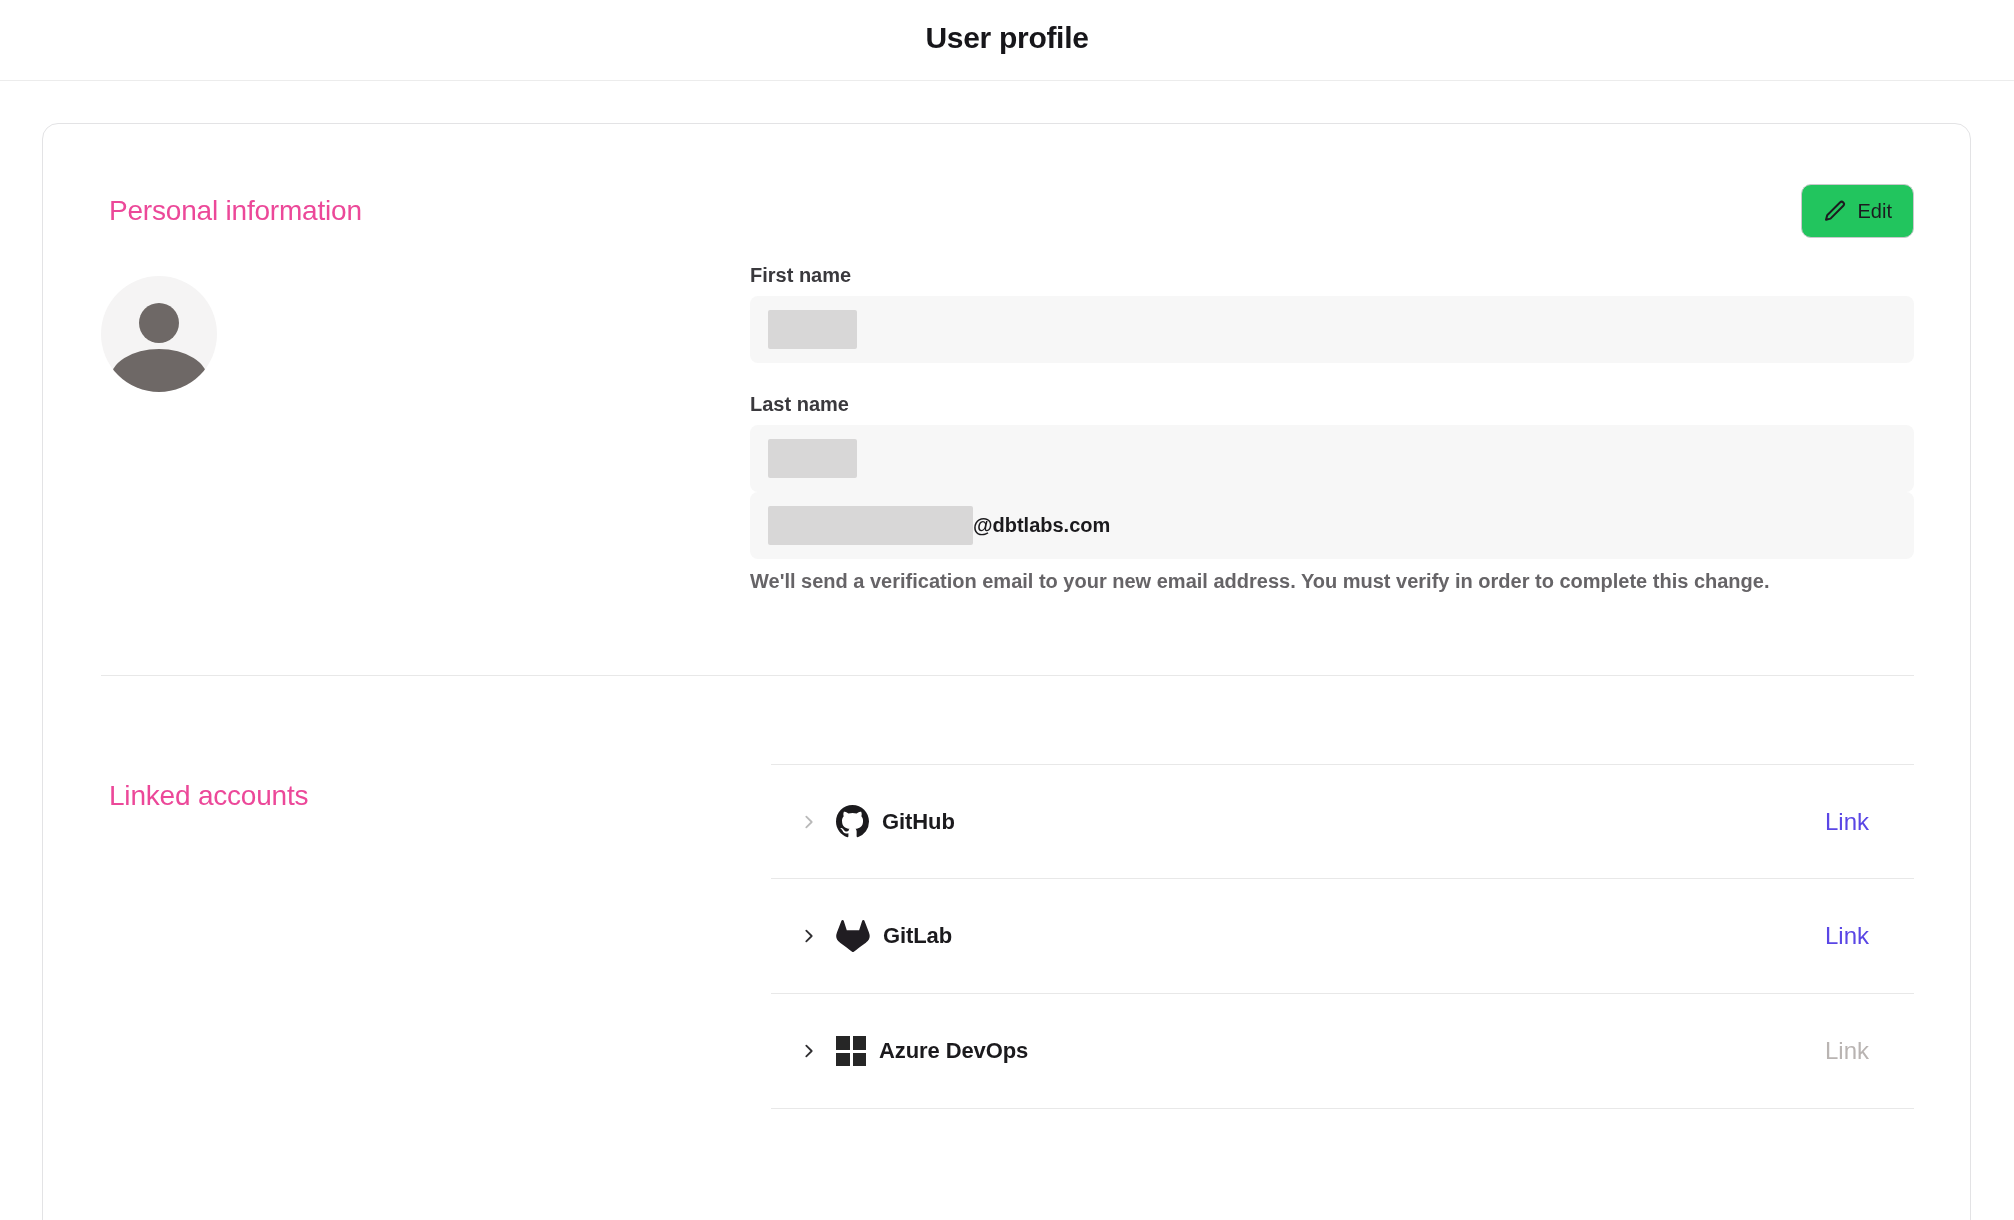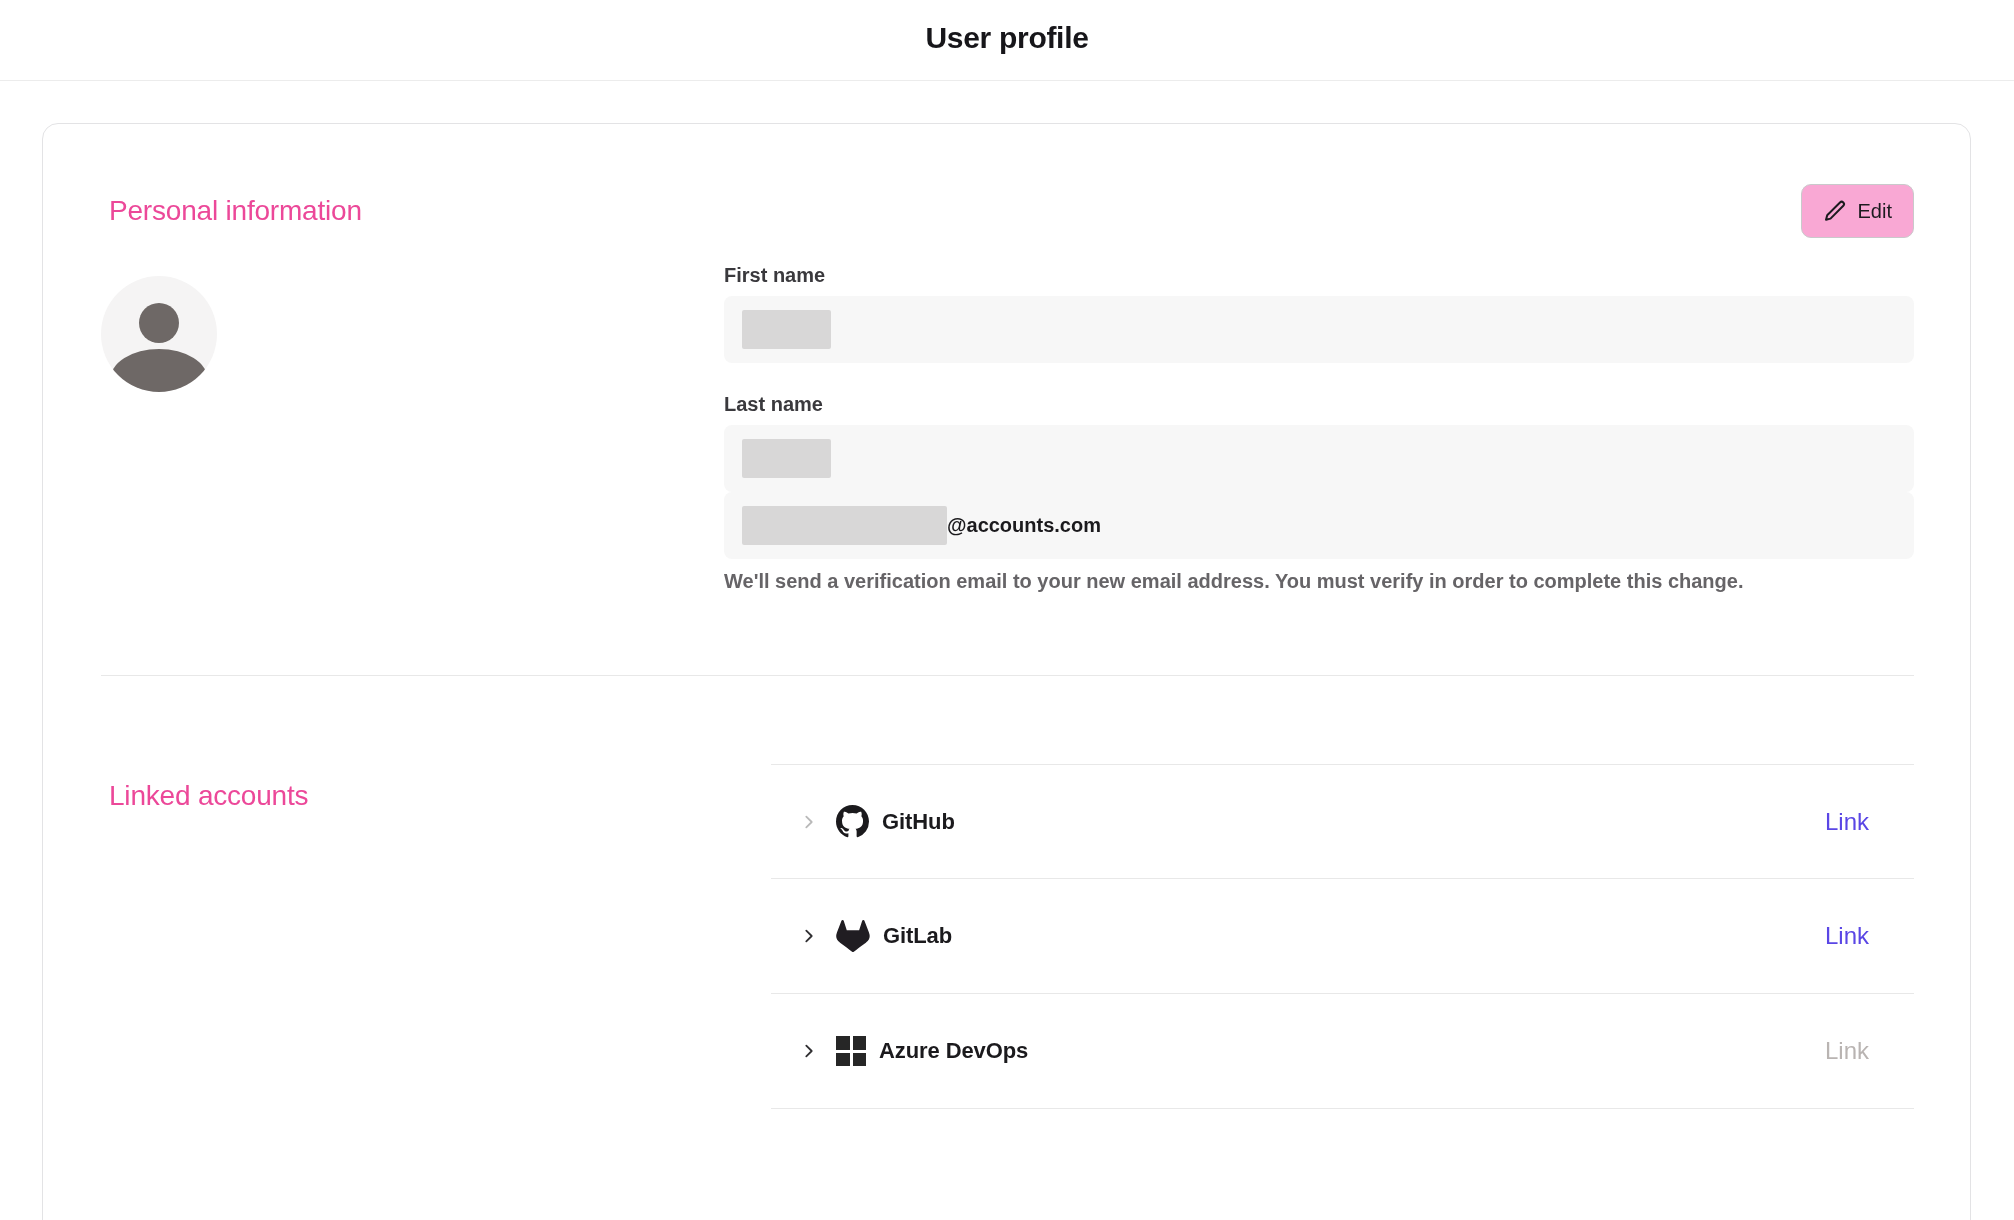--- a/index.html
+++ b/index.html
@@ -40,30 +40,30 @@
   
   .section-head {
     display: flex; align-items: center; justify-content: space-between;
     margin-top: 60px;
   }
   .h2 { font-size: 28px; font-weight: 400; color: #ec4899; margin: 8px; letter-spacing: -0.2px; }
 
   .edit-btn {
     display: inline-flex; align-items: center; gap: 11px;
     height: 54px; padding: 0 21px;
-    background: #f9a8d4;
+    background: #22c55e;
     border: 1px solid #c9c9cb;
     border-radius: 10px;
     font-family: inherit;
     font-size: 20px; font-weight: 500; color: #1c1b1f;
     cursor: pointer;
   }
   .edit-btn svg { display: block; }
 
-  .pi-body { display: grid; grid-template-columns: 623px 1fr; margin-top: 26px; }
+  .pi-body { display: grid; grid-template-columns: 623px 1fr; margin-top: 26px; gap: 26px; }
 
   .avatar {
     width: 116px; height: 116px; border-radius: 50%;
     background: #f5f4f4; position: relative; overflow: hidden;
     margin-top: 12px;
   }
   .avatar .head {
     position: absolute; left: 38px; top: 27px;
     width: 40px; height: 40px; border-radius: 50%;
     background: #6e6866;
@@ -165,21 +165,21 @@
           <span class="redact"></span>
         </div>
 
         <div class="field-label">Last name</div>
         <div class="field-box">
           <span class="redact"></span>
         </div>
 
         <div class="field-box">
           <span class="redact email"></span>
-          <span class="email-suffix">@accounts.com</span>
+          <span class="email-suffix">@dbtlabs.com</span>
         </div>
 
         <div class="helper">We'll send a verification email to your new email address. You must verify in order to complete this change.</div>
       </div>
     </div>
 
     <hr class="pi-divider">
   </section>
 
   <section>

